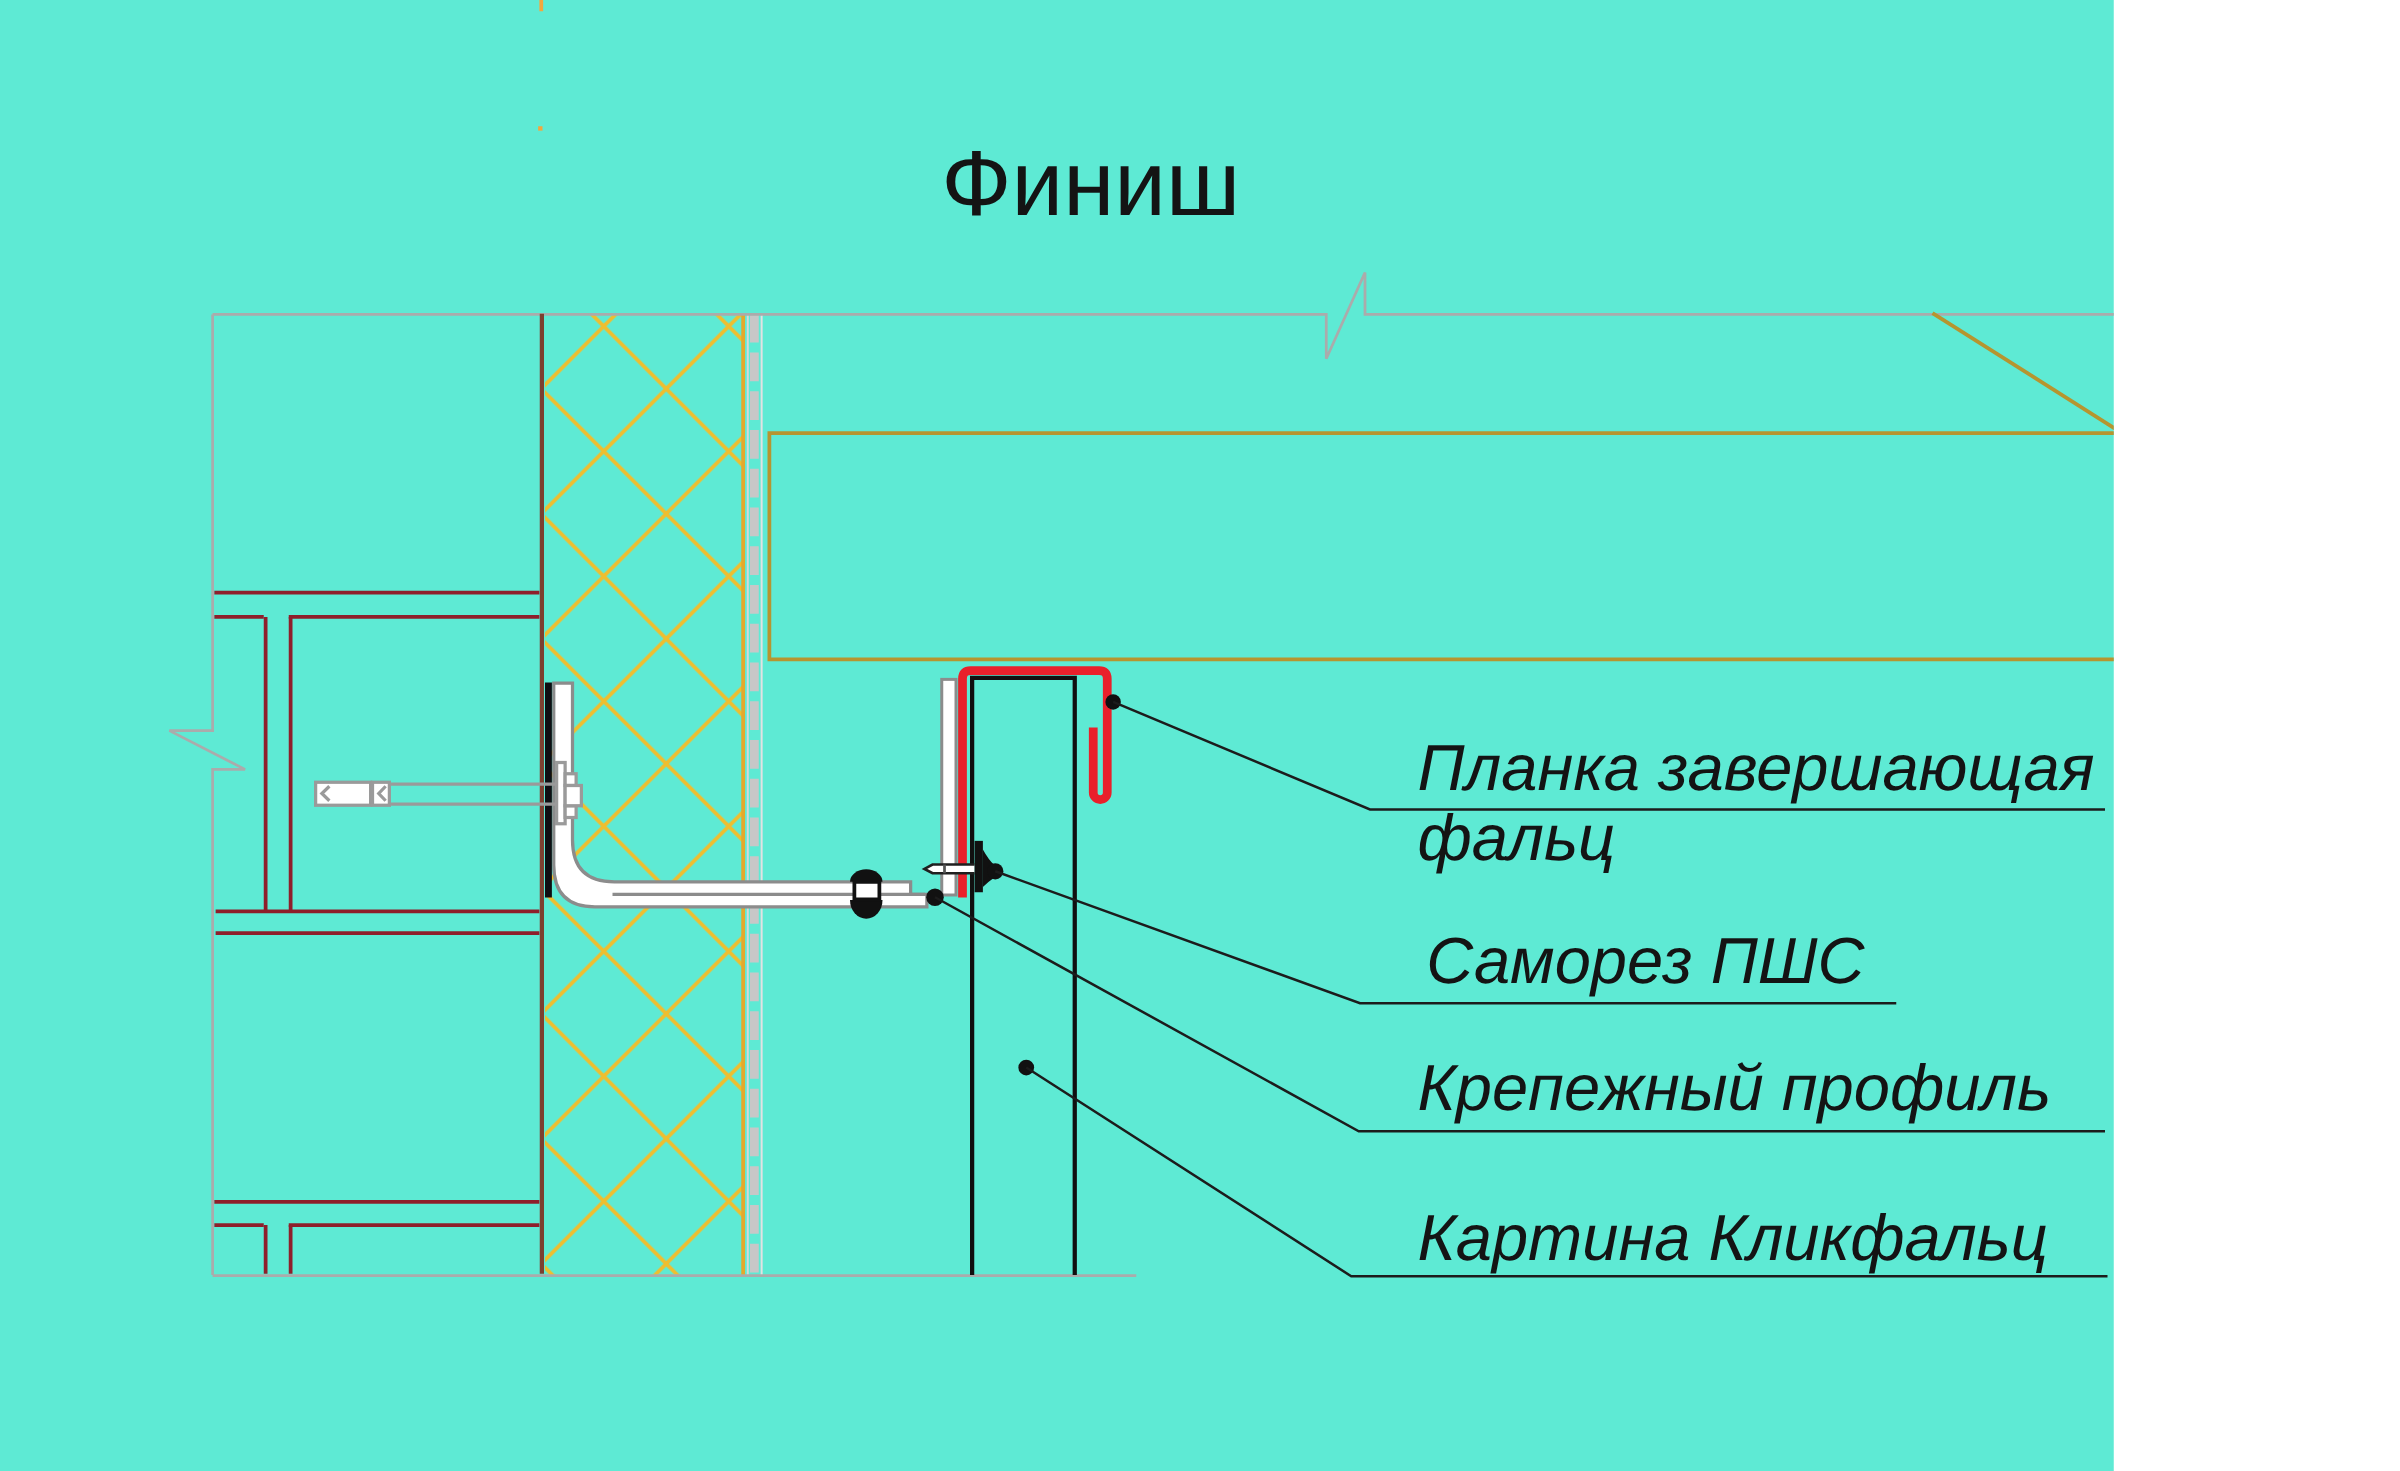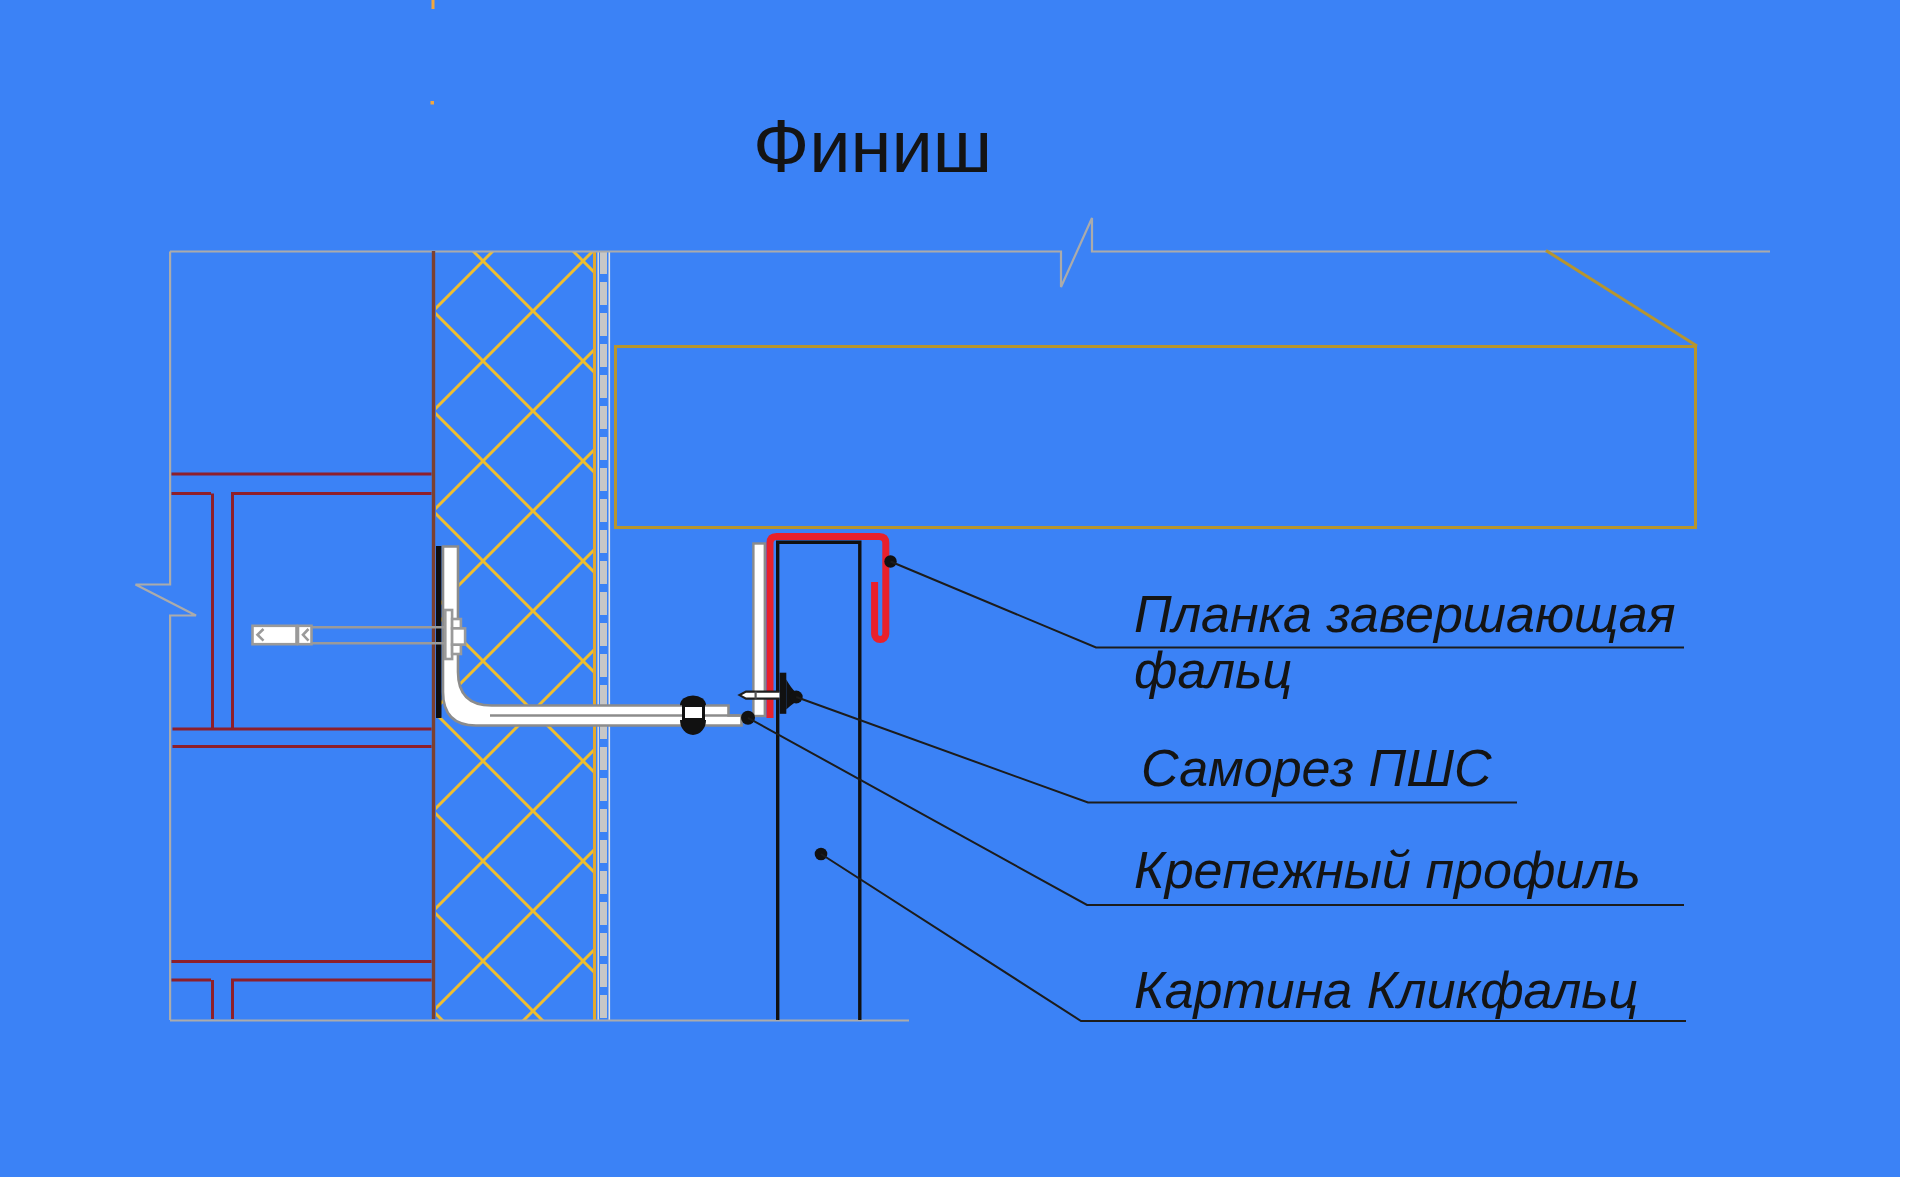--- a/index.html
+++ b/index.html
@@ -1,16 +1,16 @@
 <!DOCTYPE html>
 <html><head>
 <meta charset="utf-8">
 <style>
   html,body{margin:0;padding:0;background:#ffffff;}
-  .page{position:relative;width:1900px;height:1177px;background:#3b82f6;overflow:hidden;
+  .page{position:relative;width:1691px;height:1177px;background:#5eead4;overflow:hidden;
         font-family:"Liberation Sans", sans-serif;}
   svg{position:absolute;left:0;top:0;}
 </style>
 </head>
 <body>
 <div class="page">
 <svg width="1920" height="1177" viewBox="0 0 1920 1177">
   <defs>
     <pattern id="hatch" patternUnits="userSpaceOnUse" x="433" y="211" width="100" height="100">
       <path d="M-2,-2 L102,102 M-2,102 L102,-2" stroke="#efbe2e" stroke-width="3" fill="none"></path>

